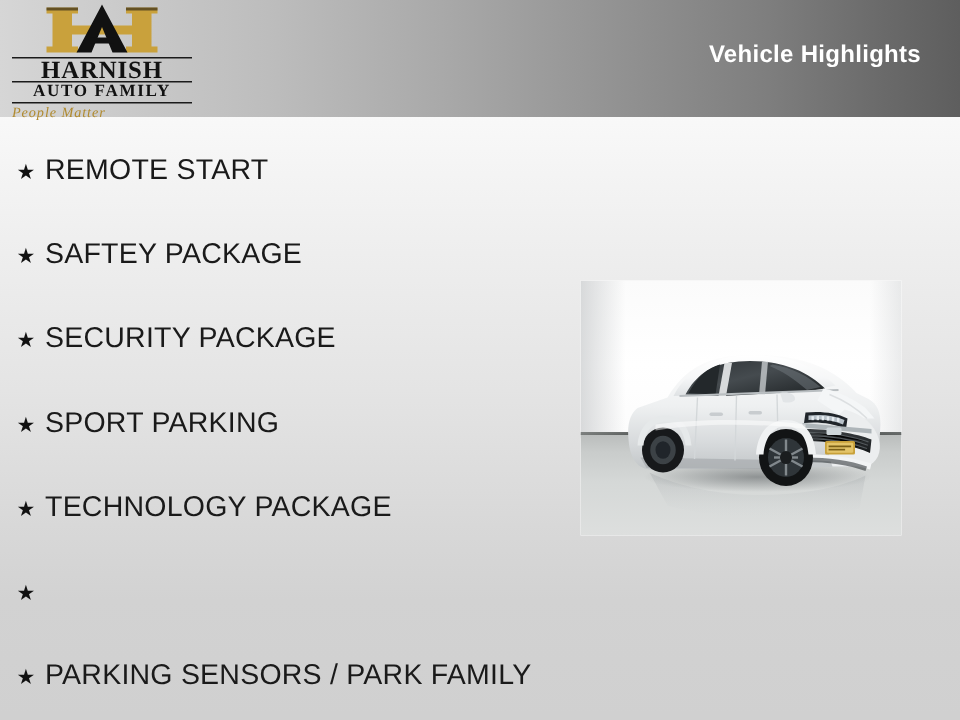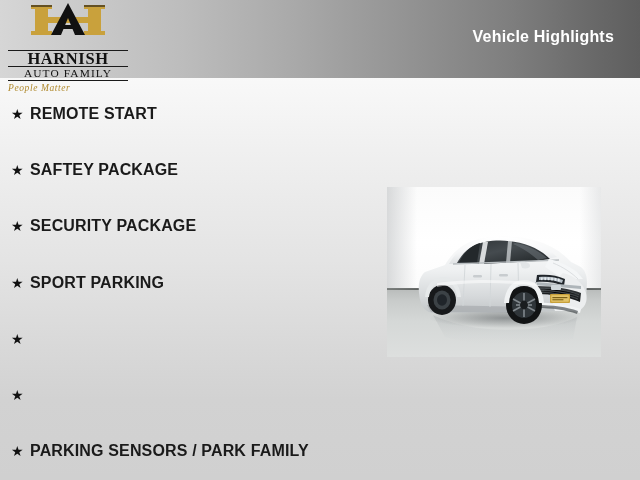--- a/index.html
+++ b/index.html
@@ -50,36 +50,36 @@
     height: 74px;
   }
   .logo-mark {
     position: relative;
     width: 120px;
     height: 36px;
   }
   .logo-mark svg { display: block; margin: 0 auto; }
 
   .logo-name {
-    margin-top: 12px;
+    margin-top: 0px;
     text-align: center;
     font-family: "Liberation Serif", serif;
     font-weight: bold;
     color: #111111;
     font-size: 16.5px;
     letter-spacing: 0.6px;
     line-height: 15px;
     border-top: 1.6px solid #1a1a1a;
     border-bottom: 1.2px solid #1a1a1a;
     padding: 0px 0 0px 0;
   }
   .logo-sub {
     text-align: center;
     font-family: "Liberation Serif", serif;
-    font-weight: normal;
+    font-weight: bold;
     color: #111111;
     font-size: 11.4px;
     letter-spacing: 1.1px;
     line-height: 13px;
     border-bottom: 1.4px solid #1a1a1a;
   }
   .logo-tag {
     text-align: left;
     font-family: "Liberation Serif", serif;
     font-style: italic;
@@ -118,25 +118,24 @@
     padding-left: 11px;
   }
   .hl-star {
     width: 19px;
     flex: 0 0 19px;
     font-size: 14px;
     line-height: 1;
     color: #111111;
   }
   .hl-label {
-    font-size: 16px;
+    font-size: 19px;
     color: #1a1a1a;
     letter-spacing: 0.15px;
     white-space: nowrap;
-    font-weight: bold;
   }
 
   
   .photo {
     position: absolute;
     left: 387px;
     top: 187px;
     width: 214px;
     height: 170px;
     overflow: hidden;
@@ -224,20 +223,21 @@
     <li class="hl-item">
       <span class="hl-star">★</span>
       <span class="hl-label">SECURITY PACKAGE</span>
     </li>
     <li class="hl-item">
       <span class="hl-star">★</span>
       <span class="hl-label">SPORT PARKING</span>
     </li>
     <li class="hl-item">
       <span class="hl-star">★</span>
+      <span class="hl-label">TECHNOLOGY PACKAGE</span>
     </li>
     <li class="hl-item">
       <span class="hl-star">★</span>
     </li>
     <li class="hl-item">
       <span class="hl-star">★</span>
       <span class="hl-label">PARKING SENSORS / PARK FAMILY</span>
     </li>
   </ul>
 

